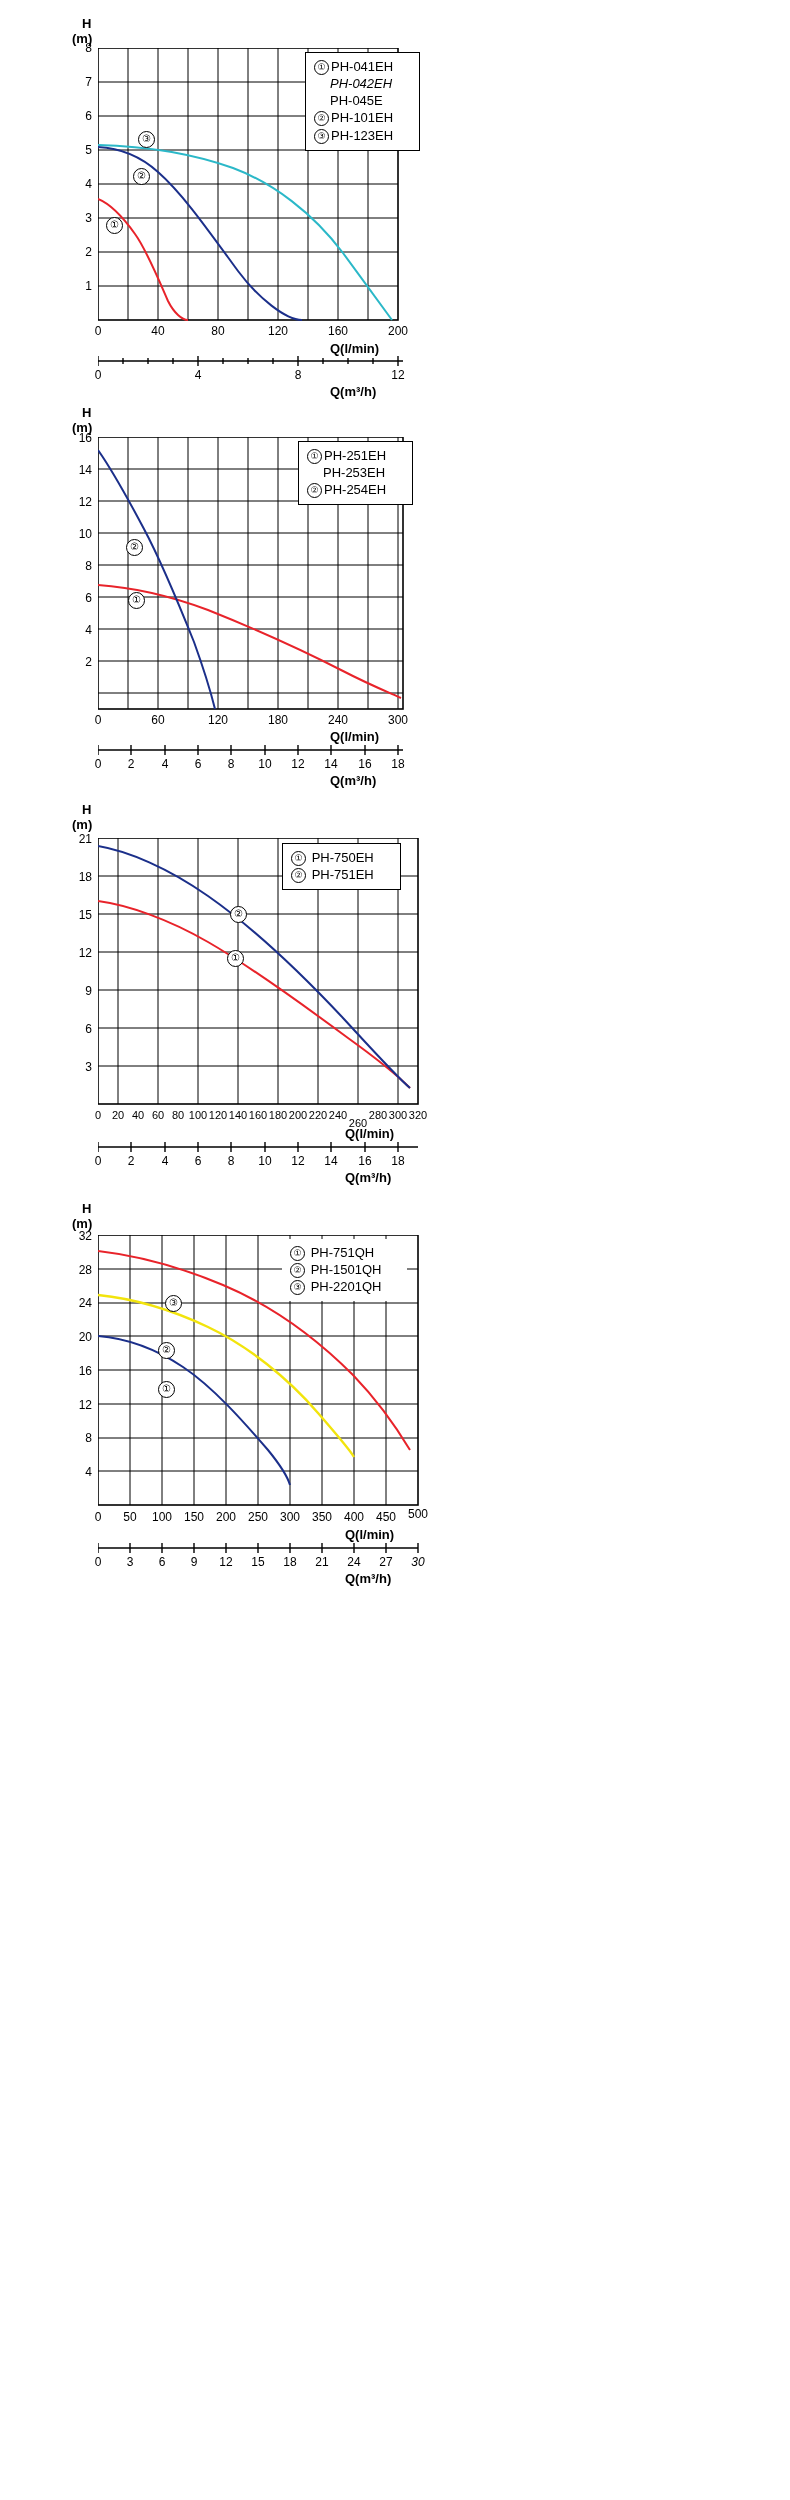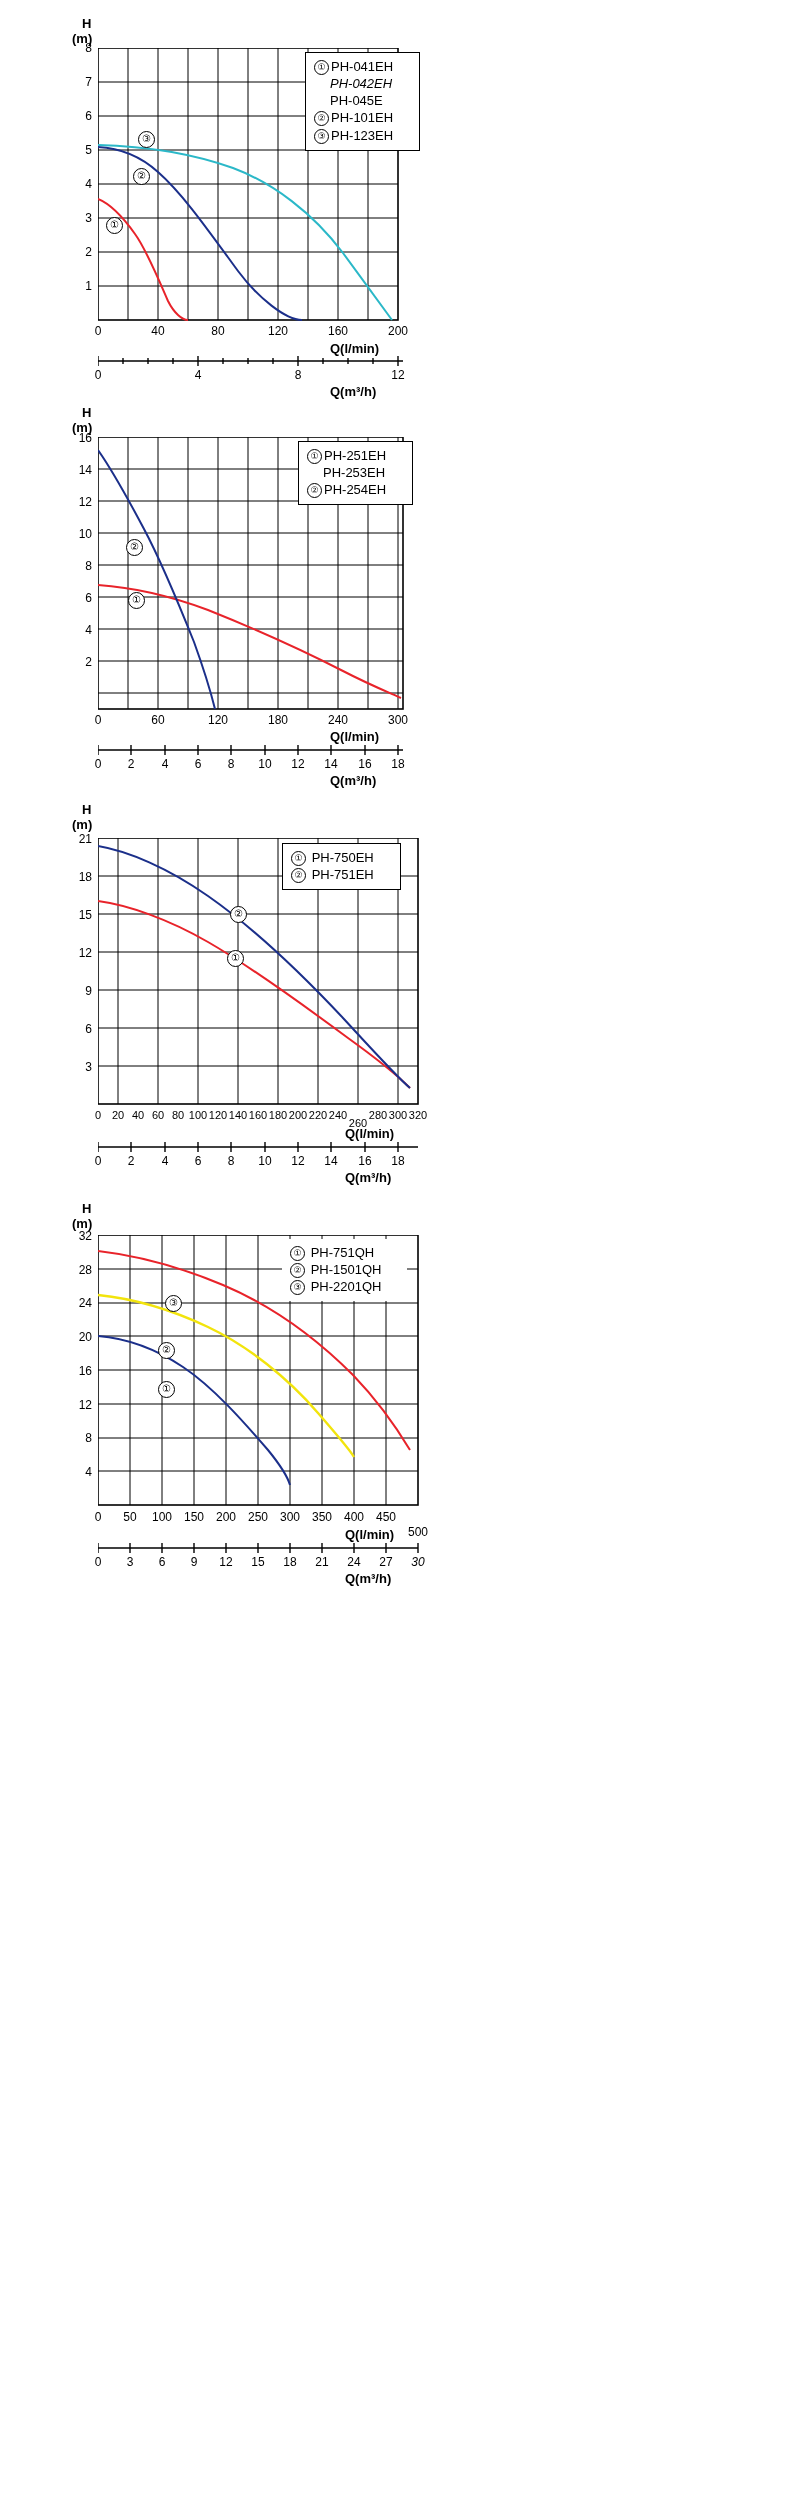--- a/index.html
+++ b/index.html
@@ -384,21 +384,21 @@
   <div class="tick-label" style="left:88px;top:325px;width:20px;">0</div>
   <div class="tick-label" style="left:120px;top:325px;width:20px;">50</div>
   <div class="tick-label" style="left:152px;top:325px;width:20px;">100</div>
   <div class="tick-label" style="left:184px;top:325px;width:20px;">150</div>
   <div class="tick-label" style="left:216px;top:325px;width:20px;">200</div>
   <div class="tick-label" style="left:248px;top:325px;width:20px;">250</div>
   <div class="tick-label" style="left:280px;top:325px;width:20px;">300</div>
   <div class="tick-label" style="left:312px;top:325px;width:20px;">350</div>
   <div class="tick-label" style="left:344px;top:325px;width:20px;">400</div>
   <div class="tick-label" style="left:376px;top:325px;width:20px;">450</div>
-  <div class="tick-label" style="left:408px;top:340px;width:20px;">500</div>
+  <div class="tick-label" style="left:408px;top:322px;width:20px;">500</div>
   <div class="axis-label" style="left:345px;top:342px;">Q(l/min)</div>
 
   <div style="position:absolute;left:98px;top:358px;">
     <svg width="330" height="10" viewBox="0 0 330 10">
       <line x1="0" y1="5" x2="320" y2="5" stroke="#000" stroke-width="1.6"></line>
       <g stroke="#000" stroke-width="1.4">
         <line x1="0" y1="0" x2="0" y2="10"></line>
           <line x1="32" y1="0" x2="32" y2="10"></line>
         <line x1="64" y1="0" x2="64" y2="10"></line>
           <line x1="96" y1="0" x2="96" y2="10"></line>

